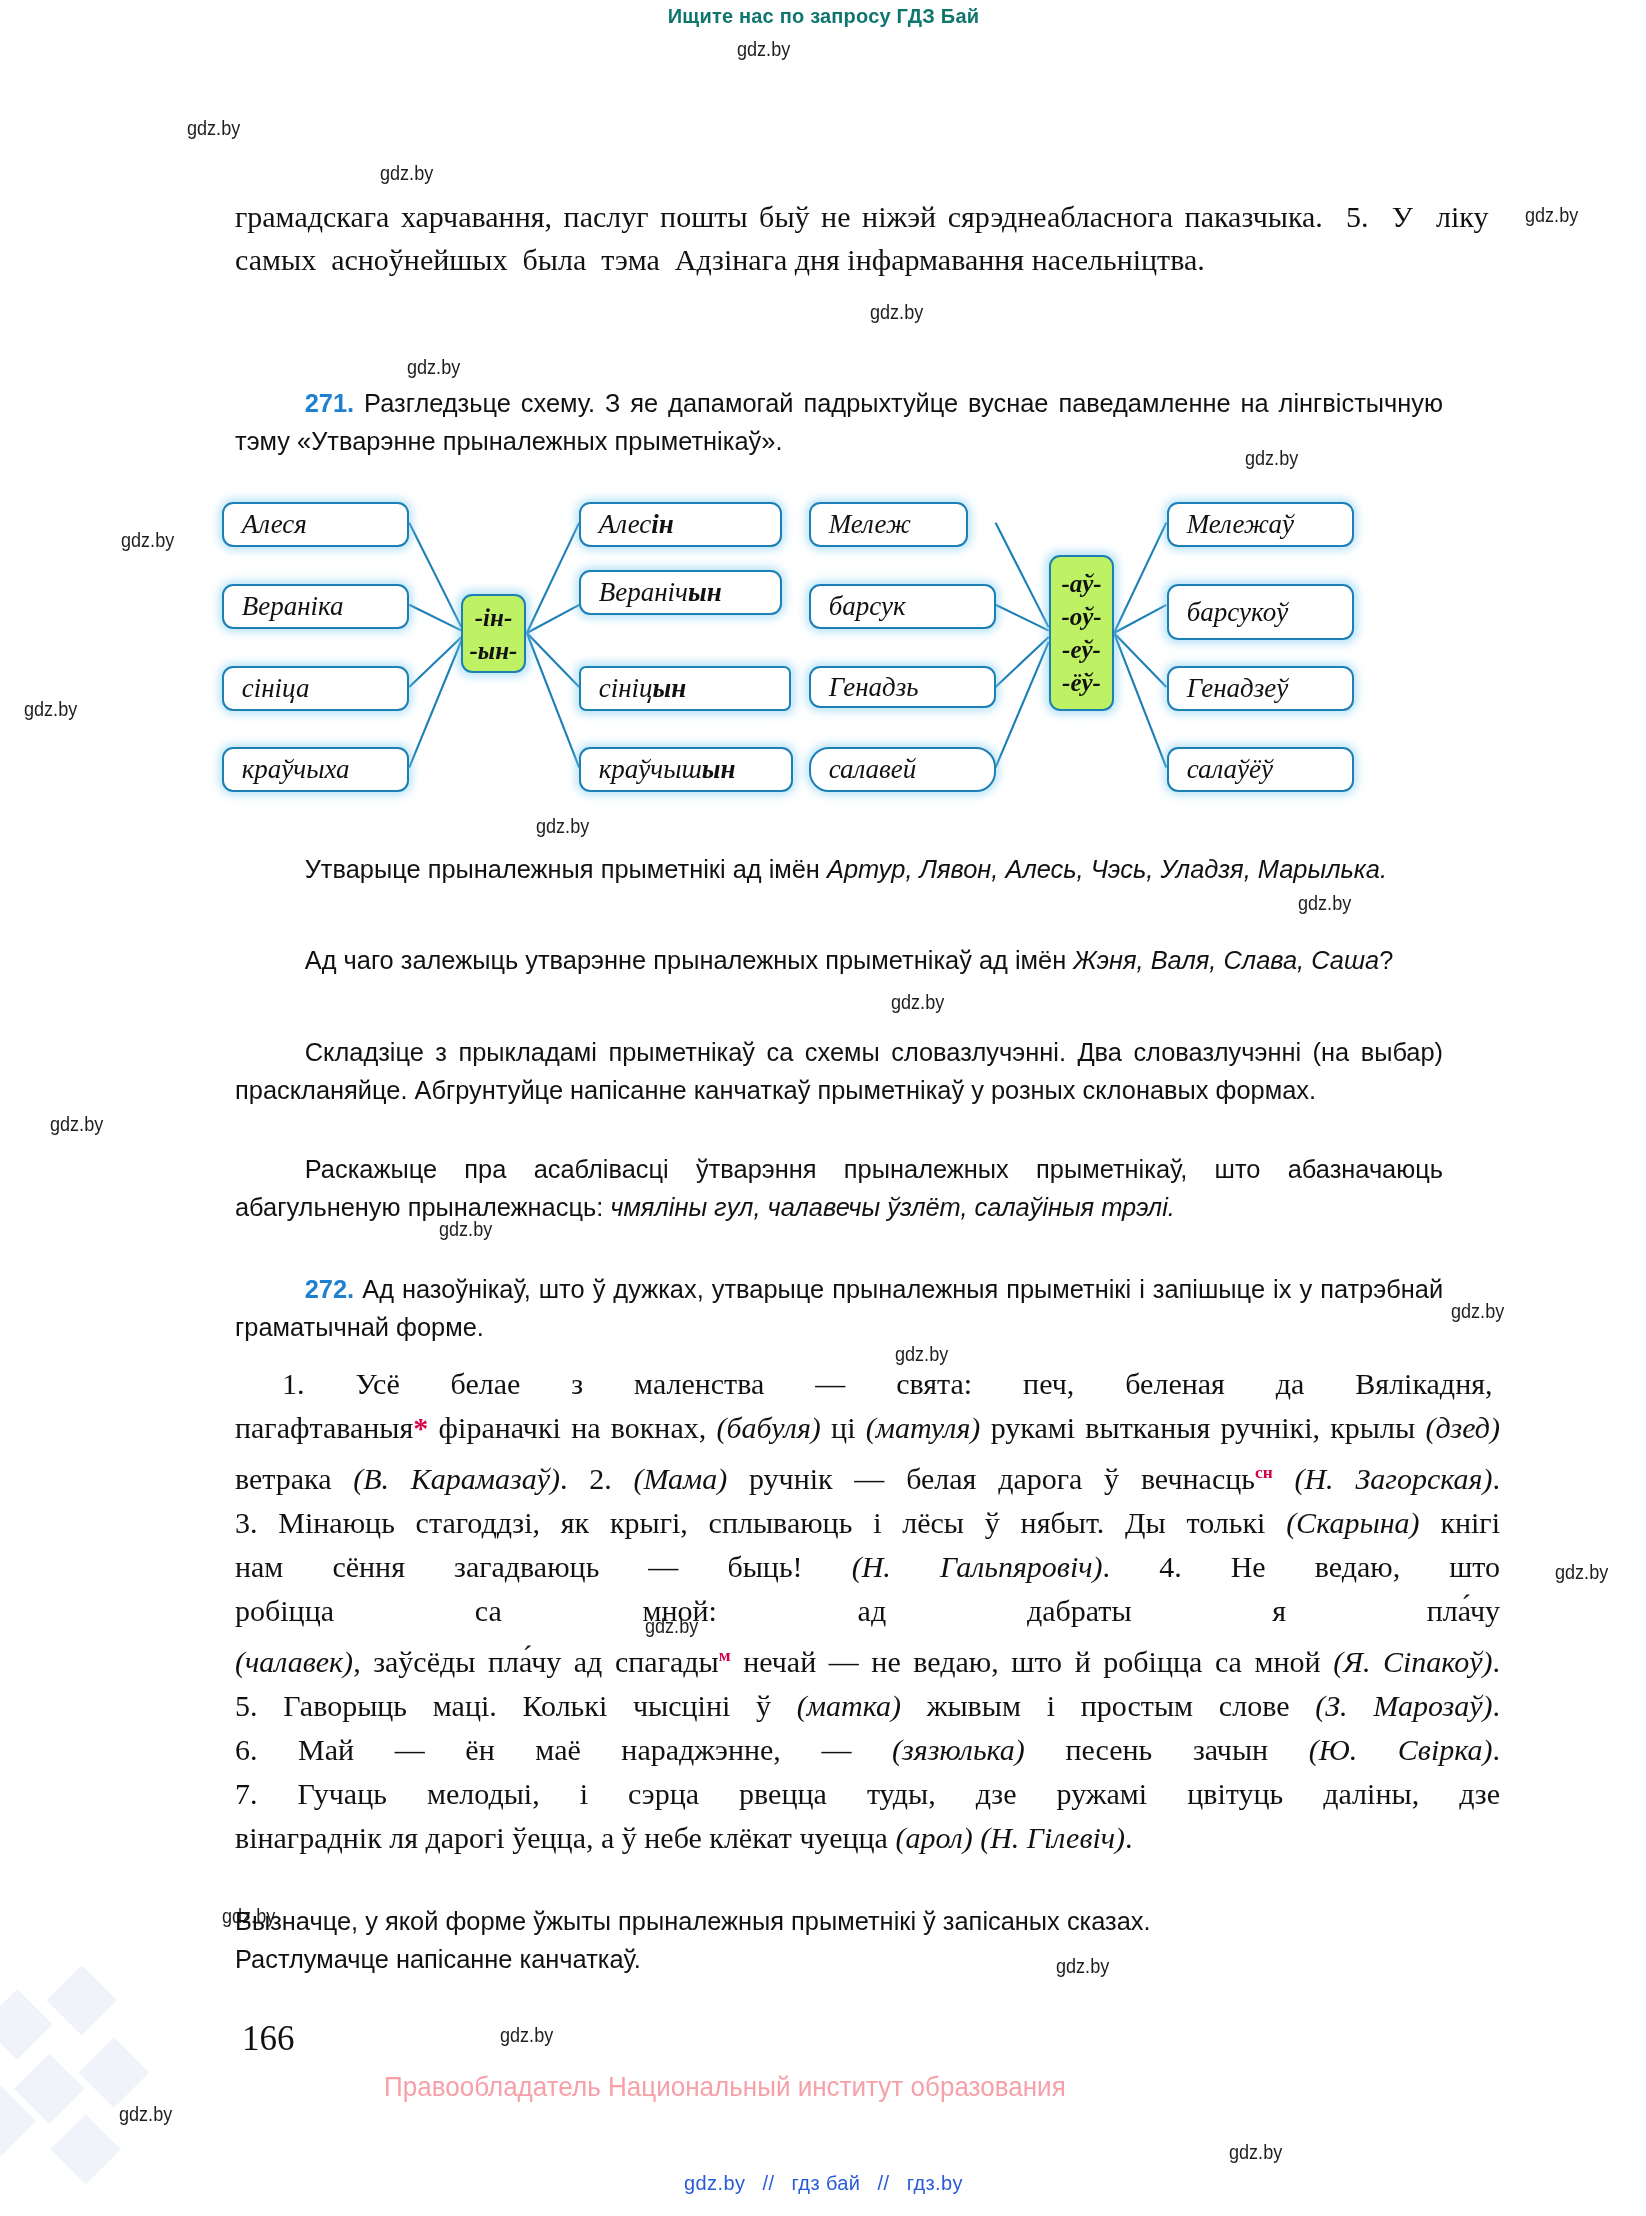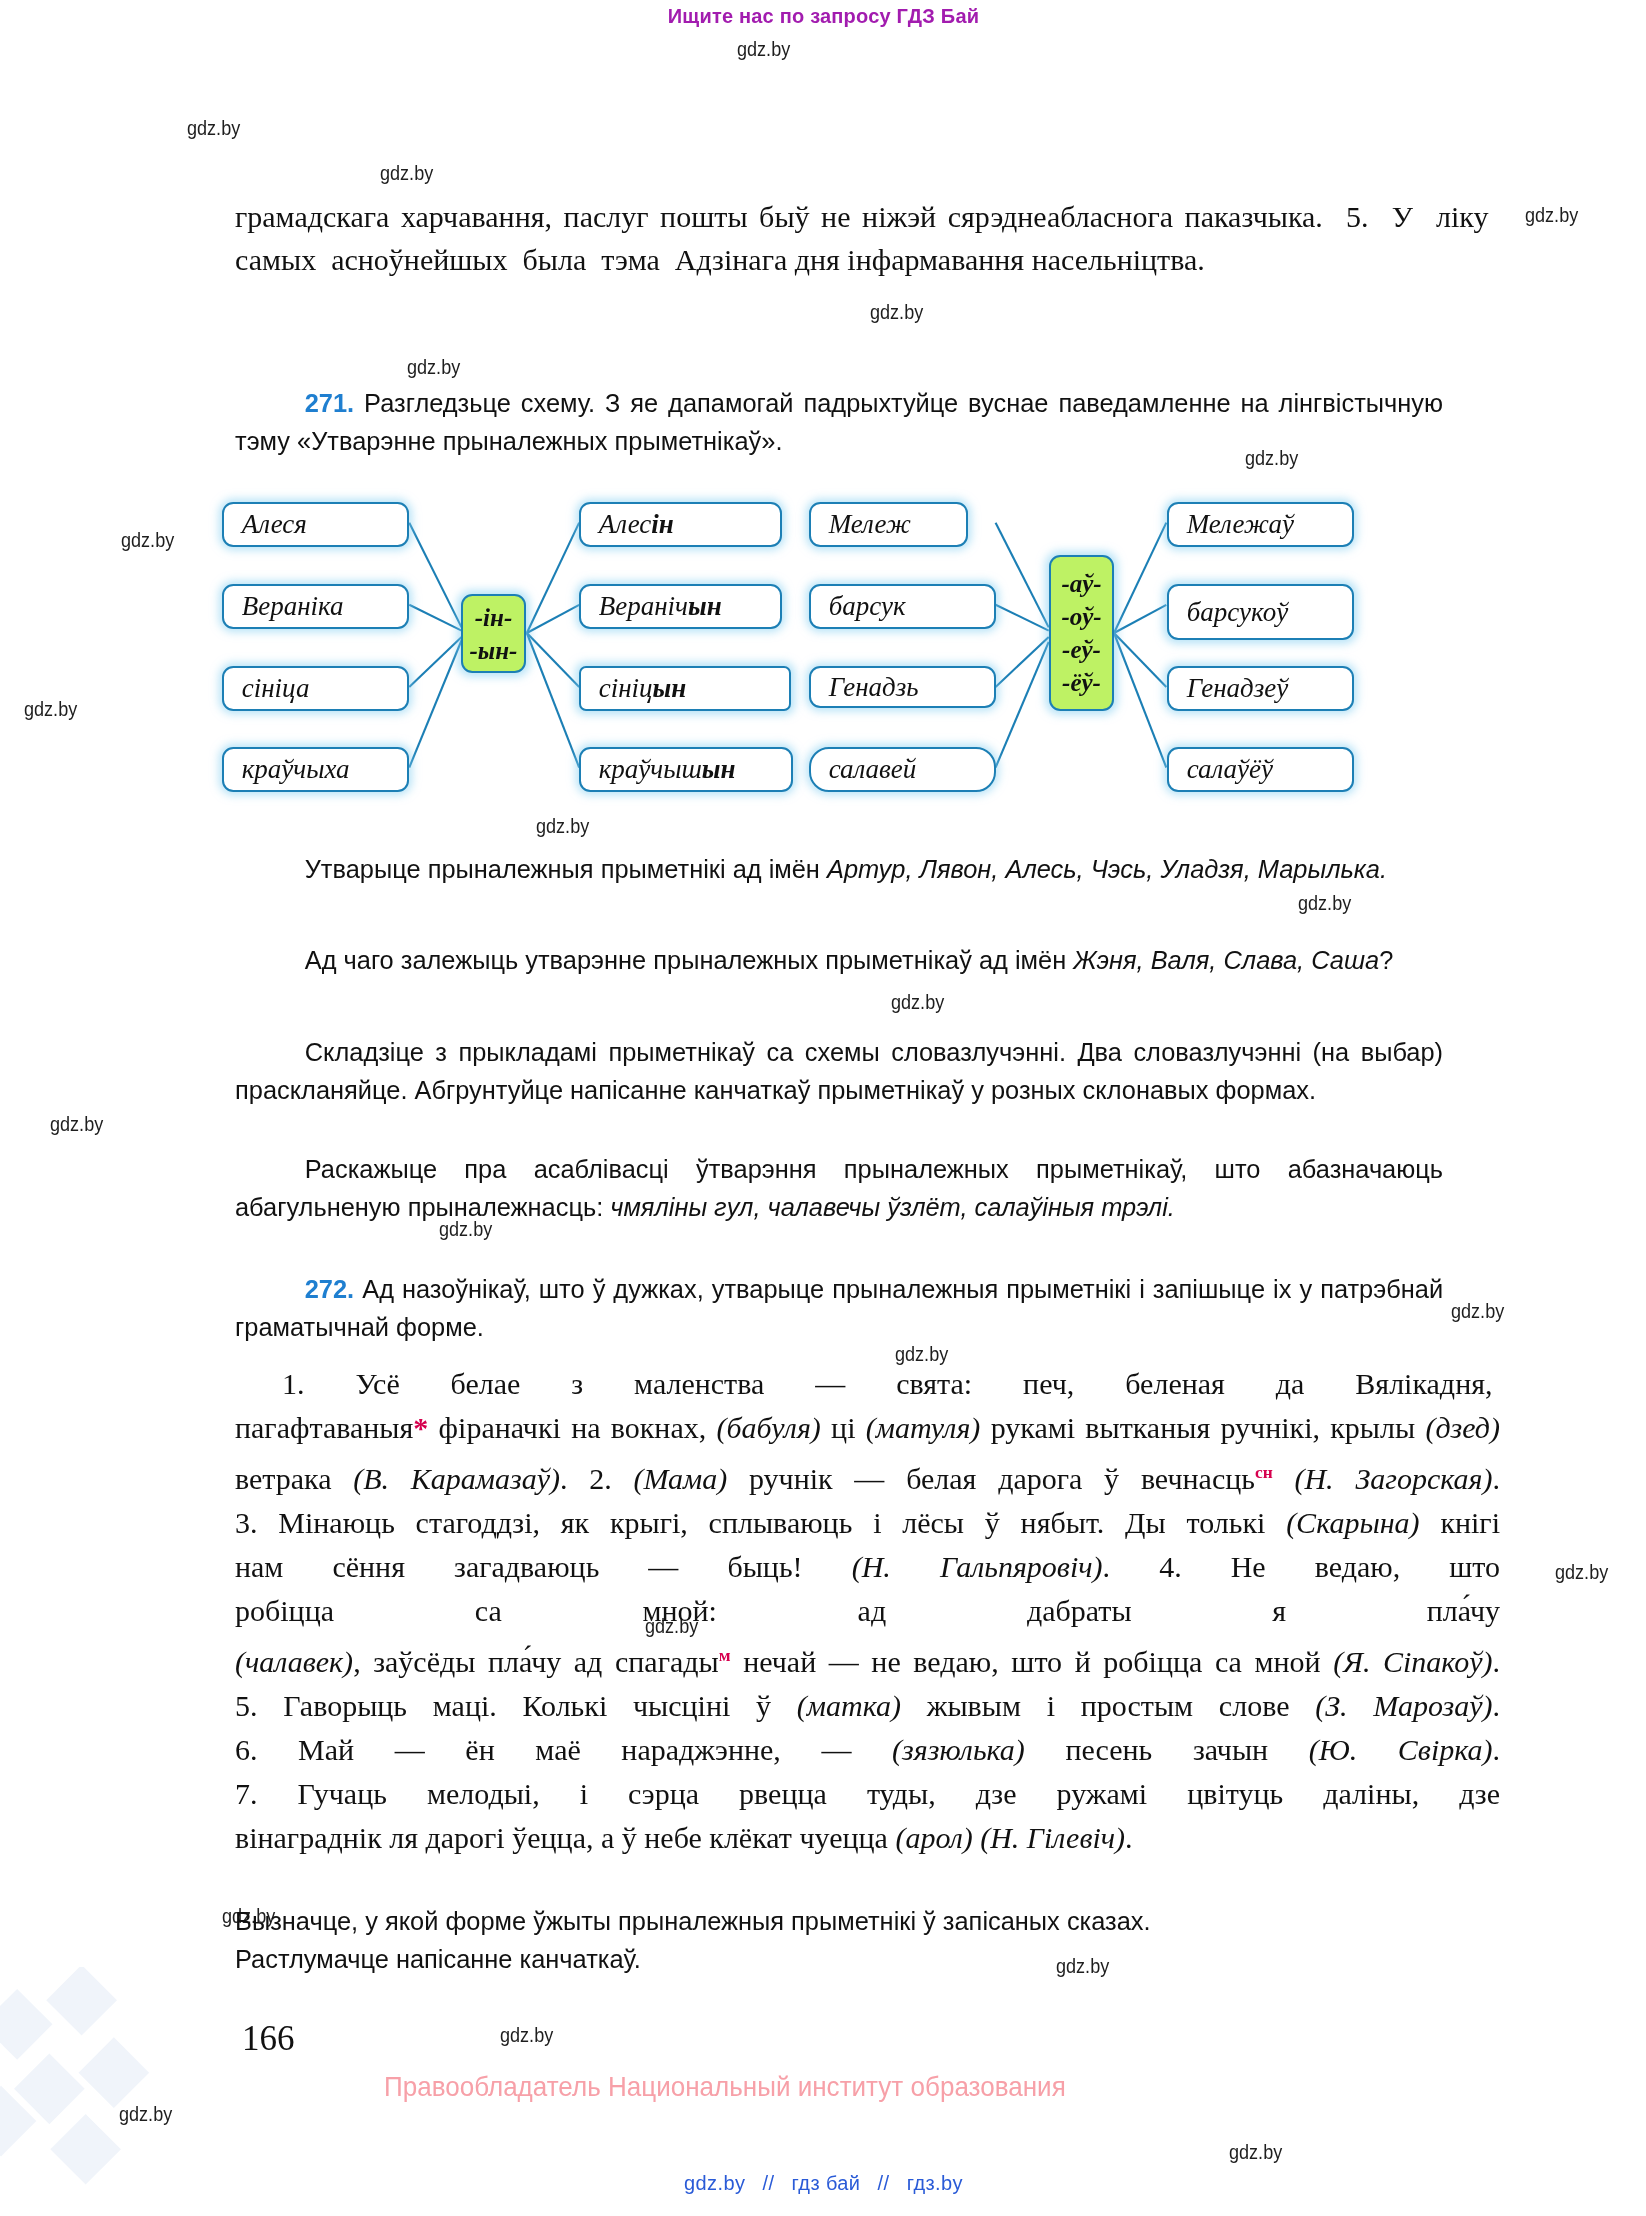--- a/index.html
+++ b/index.html
@@ -20,21 +20,21 @@
   
   .promo-top {
     position: absolute;
     top: 4.8px;
     left: 0;
     width: 100%;
     text-align: center;
     font-family: "Liberation Sans", sans-serif;
     font-size: 20px;
     font-weight: 700;
-    color: #a21caf;
+    color: #0f766e;
     letter-spacing: 0.2px;
   }
   .wm {
     position: absolute;
     font-family: "Liberation Sans", sans-serif;
     font-size: 21px;
     color: #000;
     opacity: .88;
     white-space: nowrap;
     pointer-events: none;
@@ -232,21 +232,21 @@
 
     <div class="node suffix" style="left:239px; top:110px; width:65px; height:79px;">
       <span>-ін-</span>
       <span>-ын-</span>
     </div>
 
     <div class="node" style="left:357px; top:17.7px;  width:203px; height:45px;">
         <span>Алес</span>
         <b>ін</b>
       </div>
-    <div class="node" style="left:357px; top:100px; width:203px; height:45px;">
+    <div class="node" style="left:357px; top:86px; width:203px; height:45px;">
         <span>Вераніч</span>
         <b>ын</b>
       </div>
     <div class="node" style="left:357px; top:182px; width:212px; height:45px;border-radius:7px;">
         <span>сініц</span>
         <b>ын</b>
       </div>
     <div class="node" style="left:357px; top:263px; width:214px; height:45px;">
         <span>краўчыш</span>
         <b>ын</b>

